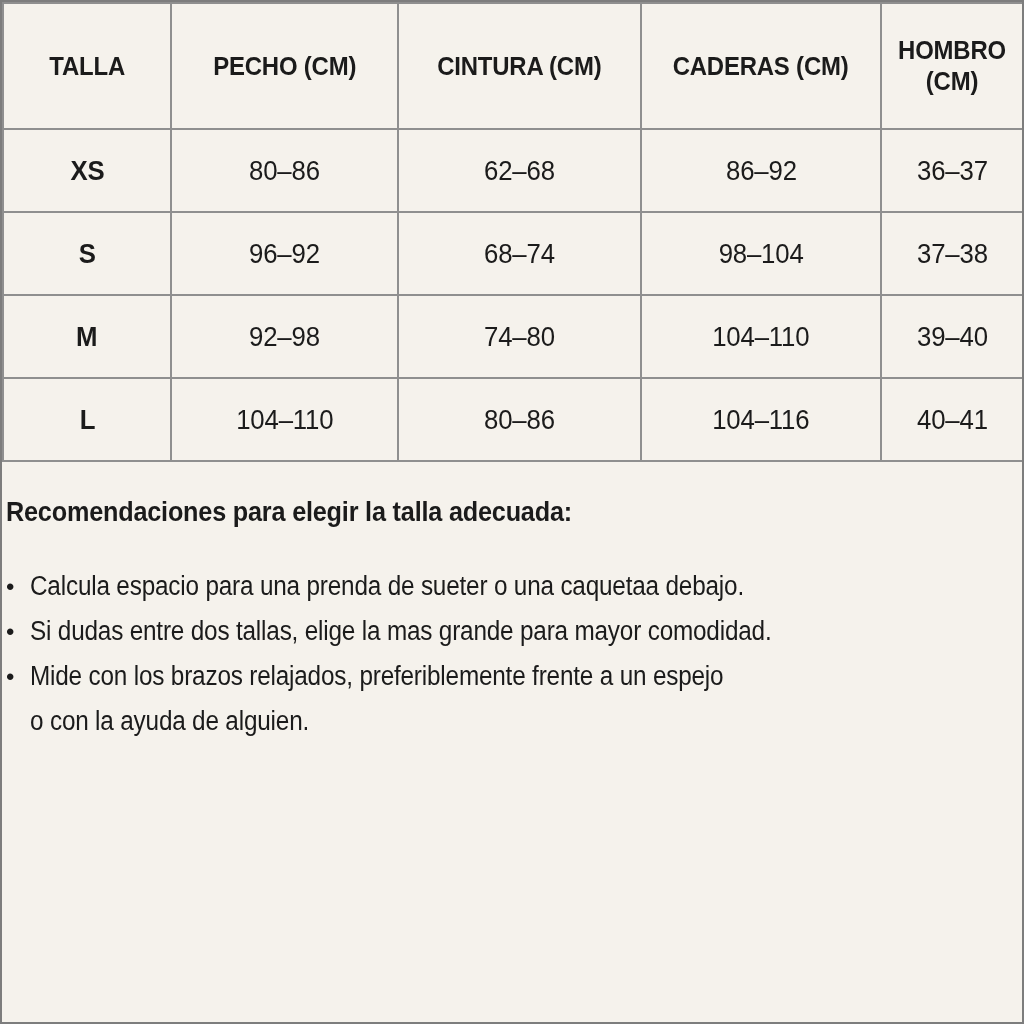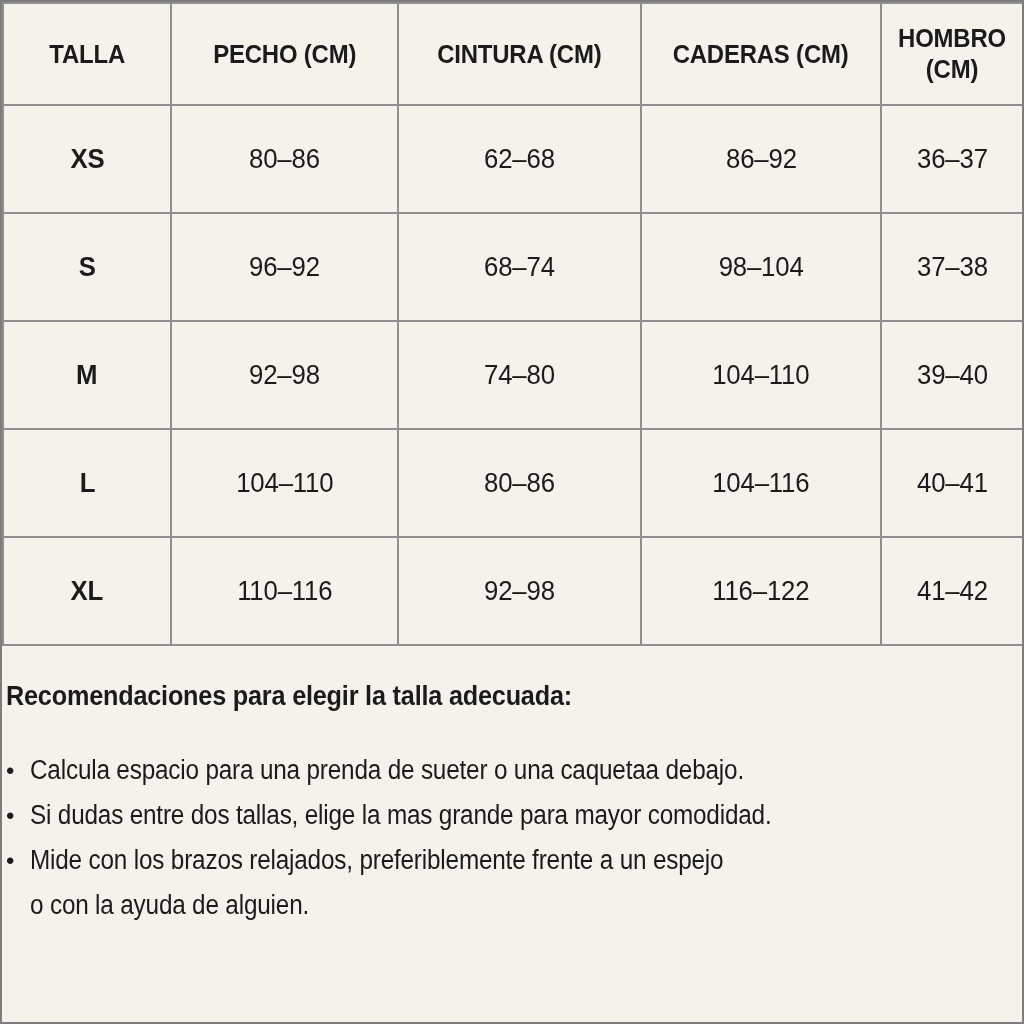--- a/index.html
+++ b/index.html
@@ -21,22 +21,22 @@
     table-layout: fixed;
     width: 1020px;
   }
   .size-table th, .size-table td {
     border: 2px solid #8f8f8f;
     text-align: center;
     vertical-align: middle;
     padding: 0;
     background: #f5f2ec;
   }
-  .size-table thead tr { height: 102px; padding-left: 31px; }
-  .size-table tbody tr { height: 108px; }
+  .size-table thead tr { height: 126px; padding-left: 31px; }
+  .size-table tbody tr { height: 83px; }
   .size-table th {
     font-size: 26px;
     font-weight: bold;
     letter-spacing: -0.2px;
   }
   .size-table td {
     font-size: 28px;
     letter-spacing: -0.2px;
   }
   .size-table td.size-col { font-weight: bold; }
@@ -123,27 +123,20 @@
         <td><span class="ct num">104–110</span></td>
         <td><span class="ct num">39–40</span></td>
       </tr>
       <tr>
         <td class="size-col"><span class="ct">L</span></td>
         <td><span class="ct num">104–110</span></td>
         <td><span class="ct num">80–86</span></td>
         <td><span class="ct num">104–116</span></td>
         <td><span class="ct num">40–41</span></td>
       </tr>
-      <tr>
-        <td class="size-col"><span class="ct">XL</span></td>
-        <td><span class="ct num">110–116</span></td>
-        <td><span class="ct num">92–98</span></td>
-        <td><span class="ct num">116–122</span></td>
-        <td><span class="ct num">41–42</span></td>
-      </tr>
     </tbody>
   </table>
 
   <div class="recs">
     <h2 class="recs-title"><span class="ctl">Recomendaciones para elegir la talla adecuada:</span></h2>
 
     <div class="rec-item">
       <span class="bullet">•</span>
       <span class="ctl rec-text">Calcula espacio para una prenda de sueter o una caquetaa debajo.</span>
     </div>

